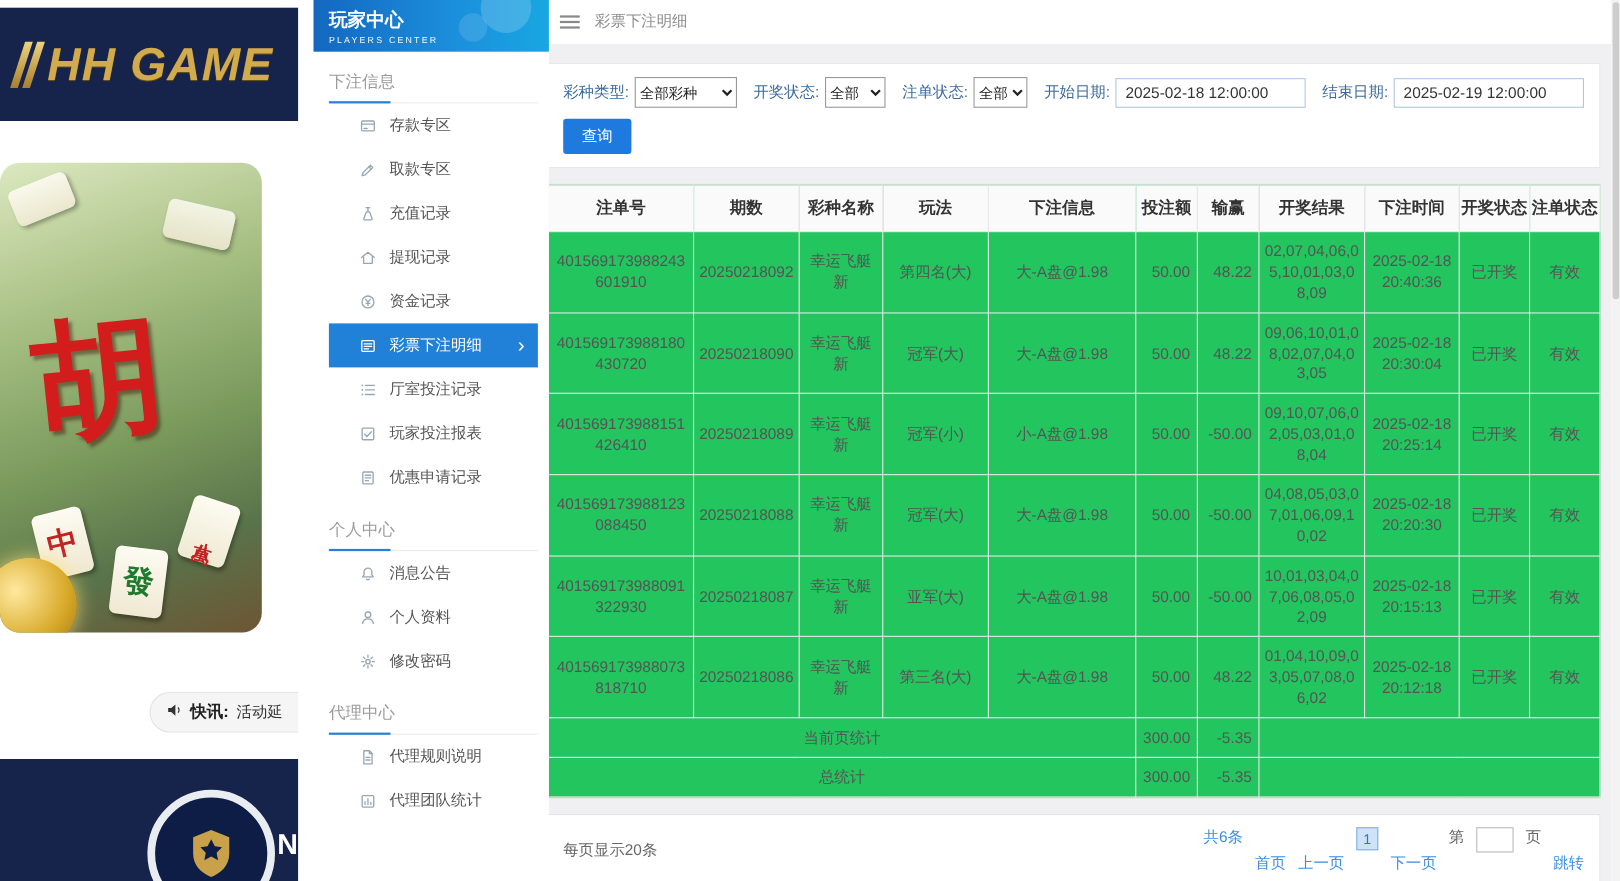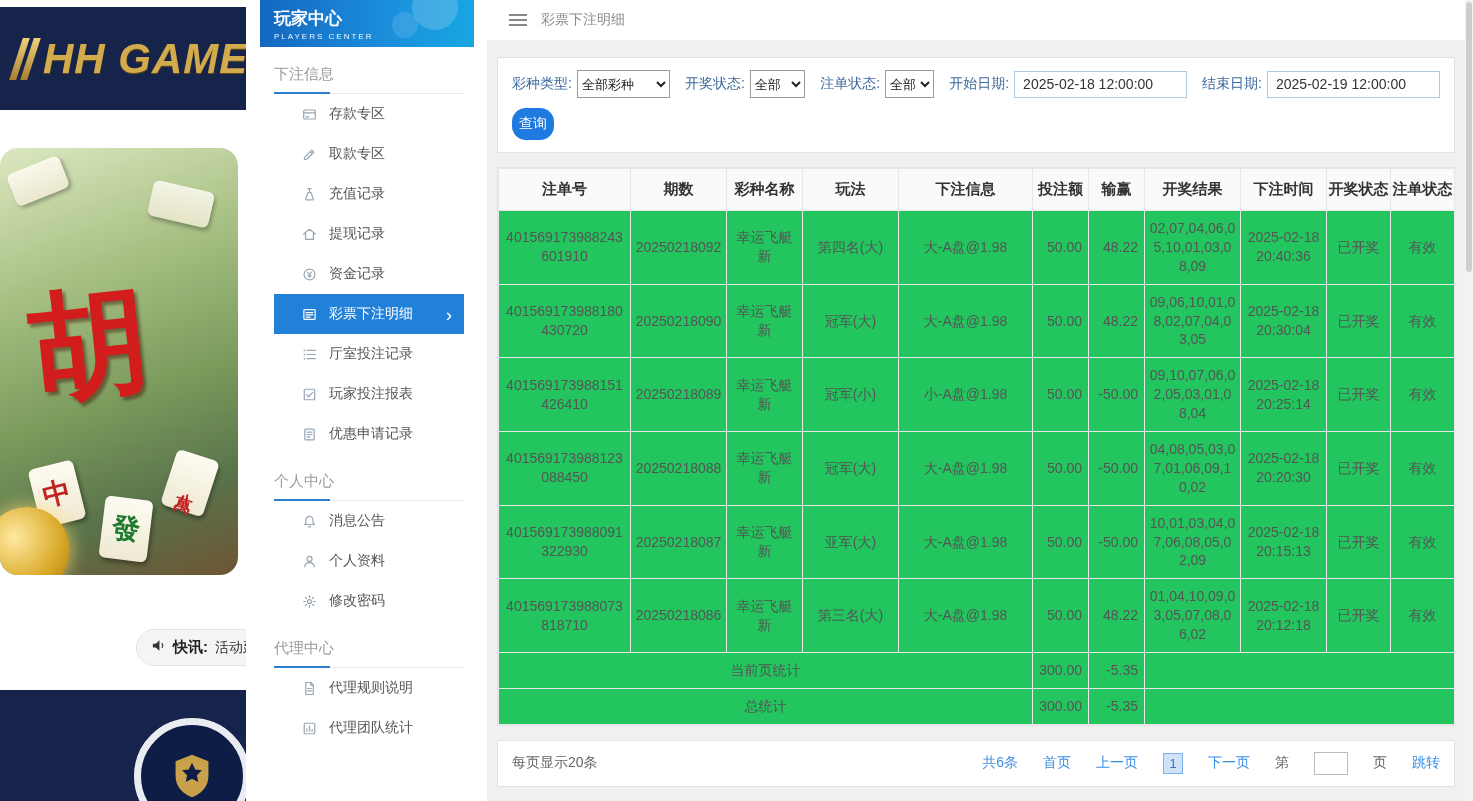--- a/index.html
+++ b/index.html
@@ -57,21 +57,21 @@
   .ticker-text { color: #333; font-size: 14px; white-space: nowrap; }
 
   .bottom-block { position: absolute; left: 0; top: 690px; width: 273px; height: 111px; background: #16234a; }
   .emblem {
     position: absolute; left: 134px; top: 718px; width: 116px; height: 116px; border-radius: 50%;
     background: #0e1d45; border: 7px solid #e9edf2; display: flex; align-items: center; justify-content: center;
   }
   .emblem-letter { position: absolute; left: 252px; top: 752px; color: #fff; font-size: 26px; font-weight: bold; }
 
   
-  .sidebar { position: absolute; left: 246px; top: 0; width: 228px; height: 801px; background: #fff; z-index: 10; }
+  .sidebar { position: absolute; left: 271px; top: 0; width: 228px; height: 801px; background: #fff; z-index: 10; }
   .side-header {
     margin-left: 14px; height: 47px; position: relative; overflow: hidden;
     background: linear-gradient(90deg, #1467c0, #1b8fdc 60%, #18a7e2);
     padding: 7px 0 0 14px; color: #fff;
   }
   .side-header::before {
     content: ""; position: absolute; right: 16px; top: -16px; width: 46px; height: 46px;
     border-radius: 50%; background: rgba(255,255,255,.18);
   }
   .side-header::after {
@@ -108,36 +108,36 @@
   .filter-card { padding: 12px 14px 12px; }
   .filter-row { display: flex; align-items: center; font-size: 14px; color: #3c6a9c; white-space: nowrap; }
   .filter-row label { margin-right: 5px; }
   .filter-row .gap { margin-left: 15px; }
   select { height: 28px; border: 1px solid #999; background: #fff; font-size: 13px; color: #222; }
   .sel-type { width: 118px; }
   .sel-draw { width: 70px; }
   .sel-order { width: 62px; }
   .date-input { height: 27px; width: 173px; border: 1px solid #b0c9e2; font-size: 14px; color: #333; padding: 0 8px; }
   .search-btn {
-    margin-top: 10px; padding: 7px 7px; background: #1f7ae0; color: #fff; border: 0;
-    border-radius: 14px; font-size: 14px; cursor: pointer; display: inline-block;
+    margin-top: 10px; padding: 7px 17px; background: #1f7ae0; color: #fff; border: 0;
+    border-radius: 3px; font-size: 14px; cursor: pointer; display: inline-block;
   }
 
   .table-card { margin-top: 14px; }
   table { width: 100%; border-collapse: collapse; table-layout: fixed; background: #22c55e; }
   th, td { border: 1px solid #e7e7e7; text-align: center; }
   th { background: #fafafa; font-size: 15px; color: #333; font-weight: bold; padding: 11px 0; }
   td { font-size: 14px; color: #555; padding: 8px 4px; word-break: break-all; line-height: 1.35; }
   td.num { text-align: right; padding-right: 6px; }
   tr.summary td { color: #555; }
 
   .pager-card { margin-top: 14px; padding: 11px 14px; display: flex; align-items: center; justify-content: space-between; }
   .page-size { color: #666; font-size: 14px; }
-  .pager-right { display: flex; align-items: center; gap: 25px; font-size: 14px; }
-  .pager-link { color: #3a8ee6; cursor: pointer; text-decoration: none; }
+  .pager-right { display: flex; gap: 11px; font-size: 14px; }
+  .pager-link { color: #3a8ee6; cursor: pointer; text-decoration: none; margin-top: 24px; }
   .total-text { color: #3a8ee6; }
   .page-current {
     min-width: 20px; height: 21px; padding: 0 5px; background: #cfe3f8; border: 1px solid #7fb0e8;
     color: #3472c7; display: flex; align-items: center; justify-content: center; font-size: 13px; cursor: pointer;
   }
   .jump-text { color: #666; }
   .jump-input { width: 34px; height: 23px; border: 1px solid #bbb; }
 
   .scrollbar-track { position: absolute; right: 0; top: 0; width: 8px; height: 801px; background: #f3f3f3; z-index: 20; }
   .scrollbar-thumb { position: absolute; top: 2px; left: 1px; width: 6px; height: 270px; border-radius: 3px; background: #cdcdcd; }

